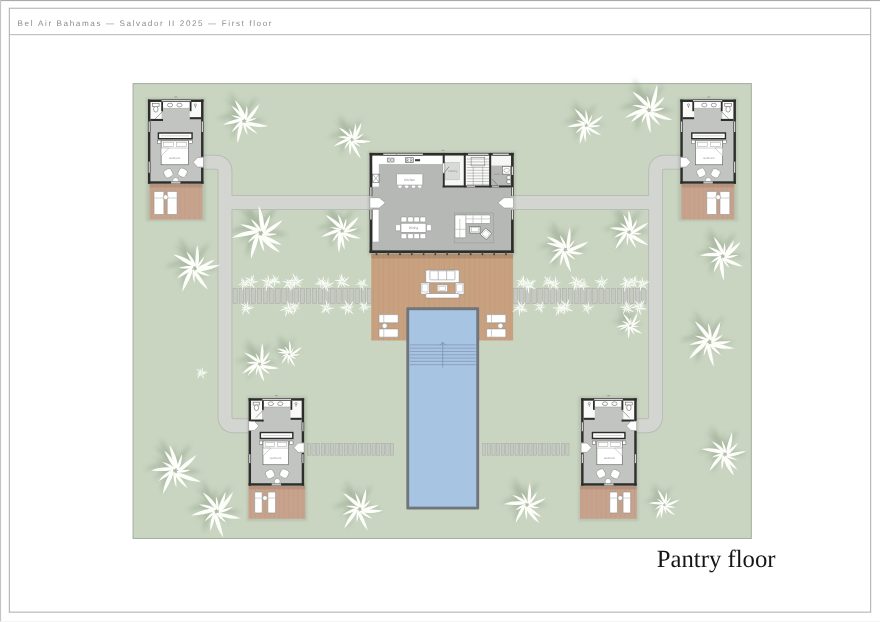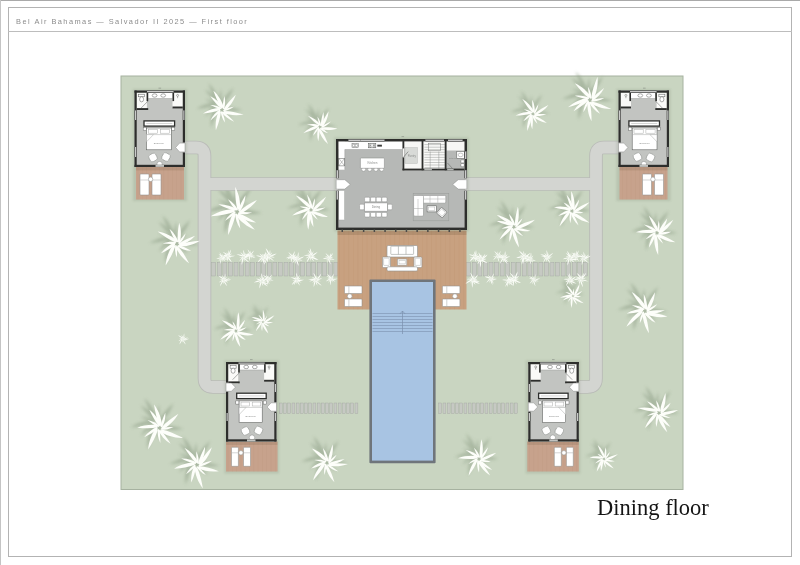--- a/index.html
+++ b/index.html
@@ -853,13 +853,13 @@
 
 <g fill="#9aa296">
         <rect x="158.5" y="87.7" width="2.6" height="0.9"></rect>
         <rect x="401.5" y="136.2" width="2.6" height="0.9"></rect>
         <rect x="643" y="87.7" width="2.6" height="0.9"></rect>
         <rect x="250" y="359.2" width="2.6" height="0.9"></rect>
         <rect x="552" y="359.2" width="2.6" height="0.9"></rect>
       </g>
 </svg>
 
-<div class="title">Dining floor</div>
+<div class="title">Pantry floor</div>
 </div>
 </body></html>

